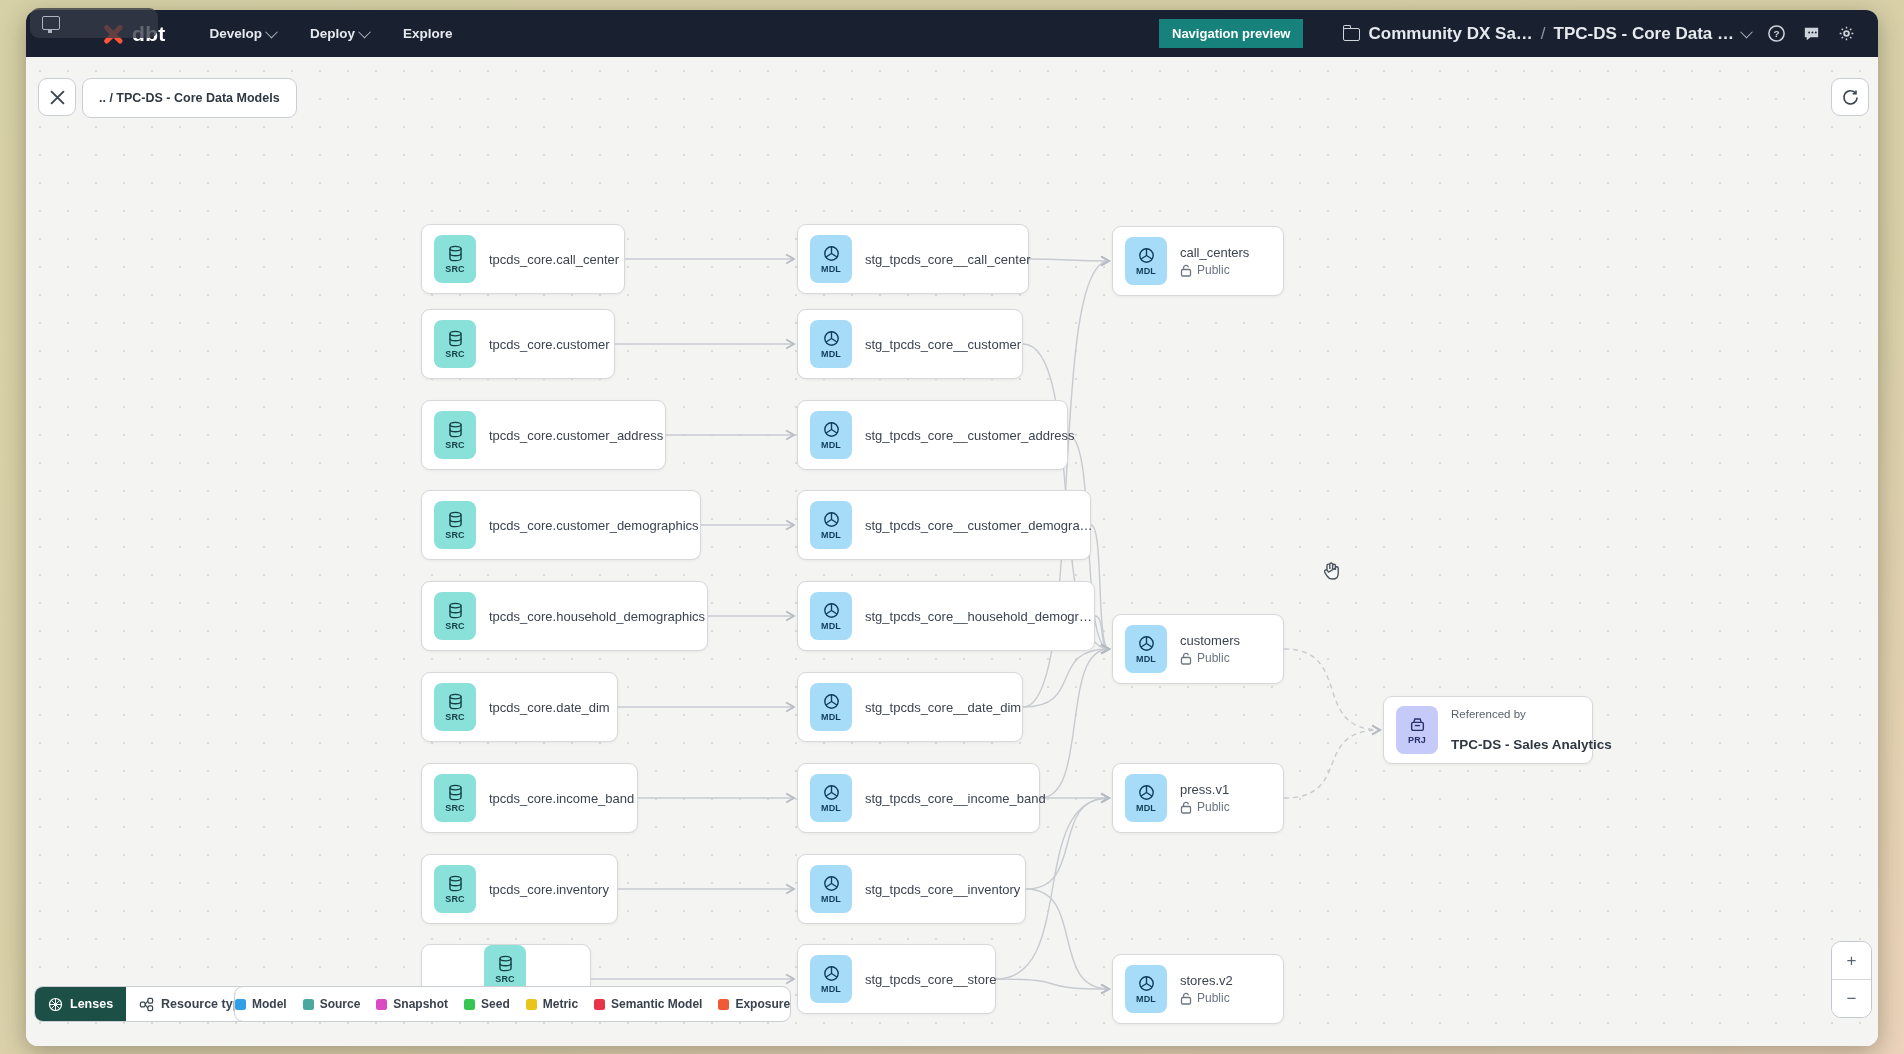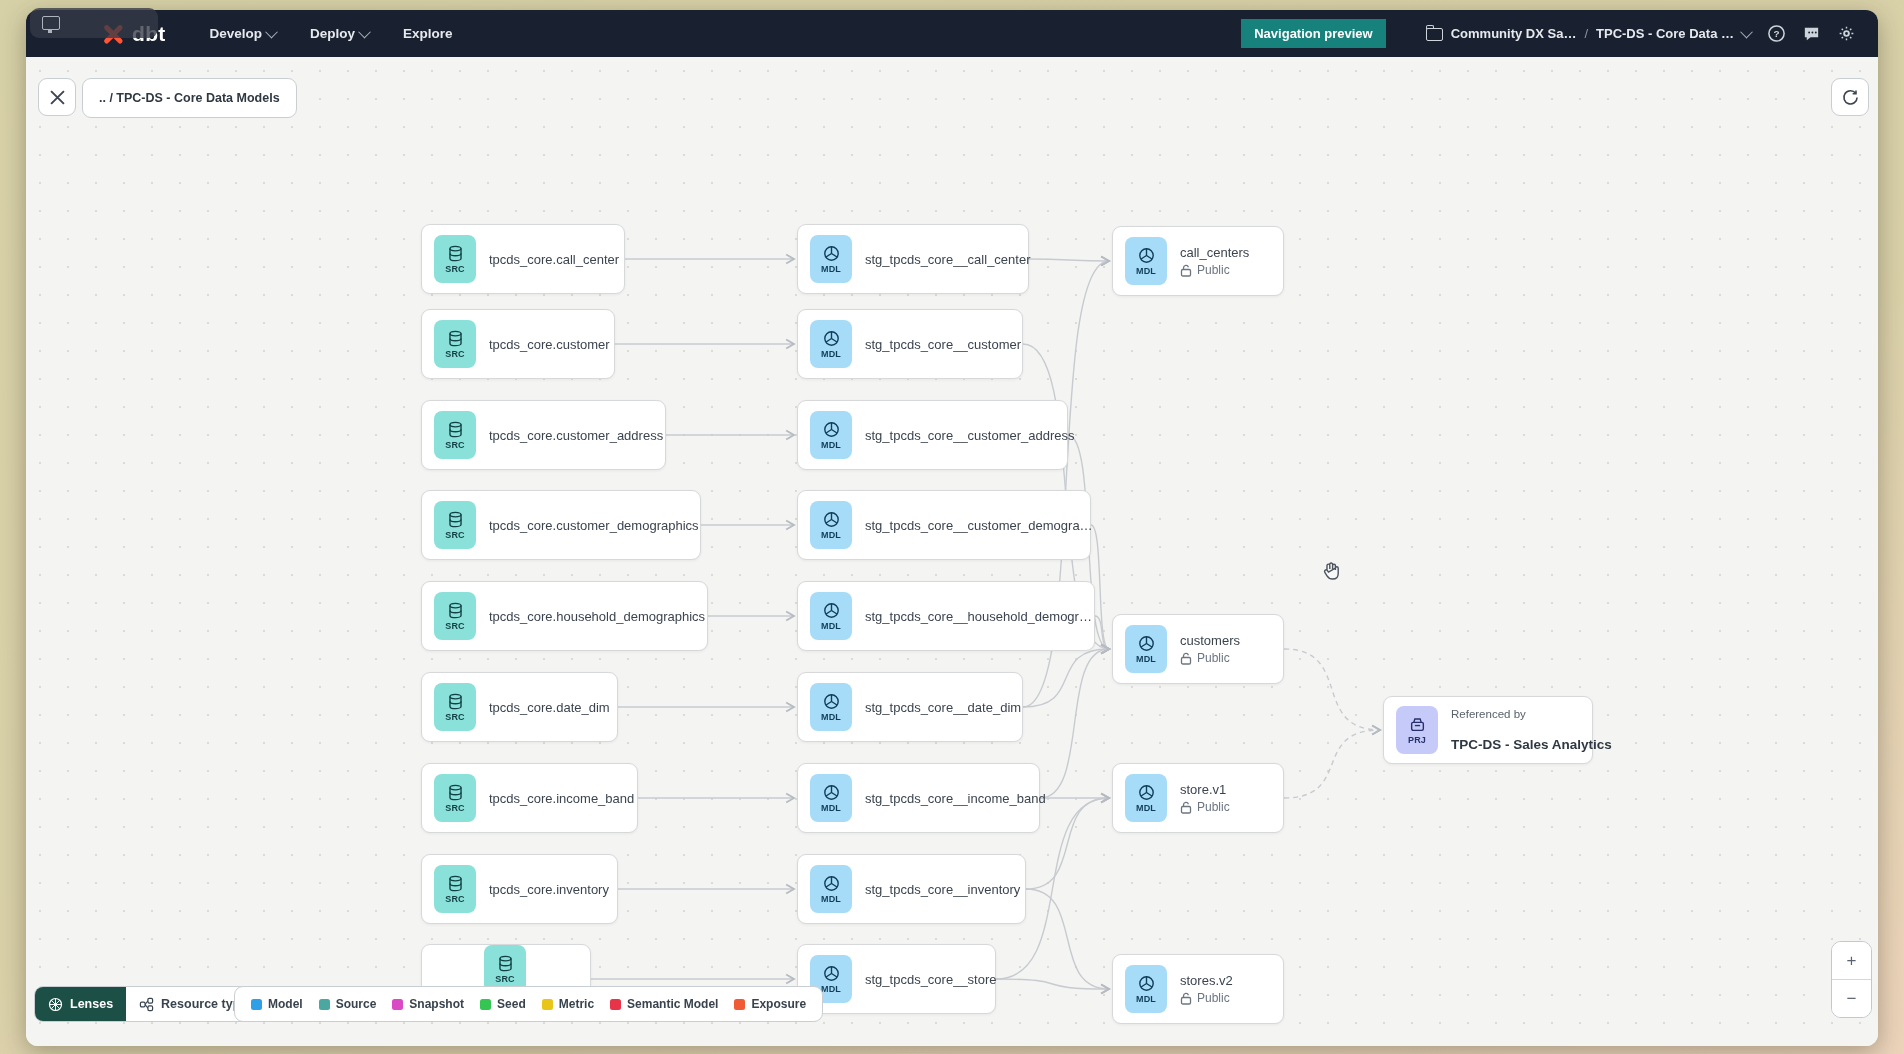--- a/index.html
+++ b/index.html
@@ -17,21 +17,21 @@
   .dbt-mark .bar.h{transform:rotate(90deg);}
   .dbt-mark{transform:rotate(45deg);}
   .dbt-text{font-size:21px;font-weight:bold;color:#fff;letter-spacing:.3px;}
   .nav-menus{display:flex;gap:34px;margin-left:44px;}
   .nav-item{font-size:13.5px;font-weight:bold;color:#e6e9ed;display:flex;align-items:center;gap:5px;cursor:pointer;}
   .chev{width:8px;height:8px;border-right:1.6px solid #aab2bd;border-bottom:1.6px solid #aab2bd;
     transform:rotate(45deg) translate(-1px,-1px);display:inline-block;}
   .nav-right{margin-left:auto;display:flex;align-items:center;gap:16px;margin-right:22px;}
   .nav-preview-btn{background:#17817c;color:#fff;font-size:13px;font-weight:bold;
     padding:7px 13px;border-radius:0;border:none;cursor:pointer;}
-  .breadcrumb{display:flex;align-items:center;gap:8px;font-size:13px;font-weight:bold;color:#e6e9ed;padding-left:24px;}
+  .breadcrumb{display:flex;align-items:center;gap:8px;font-size:17px;font-weight:bold;color:#e6e9ed;padding-left:24px;}
   .folder-icon{width:15px;height:11px;border:1.5px solid #cfd5db;border-radius:2px;position:relative;margin-top:2px;}
   .folder-icon:before{content:"";position:absolute;left:-1px;top:-4px;width:6px;height:3px;
     border:1.5px solid #cfd5db;border-bottom:none;border-radius:2px 2px 0 0;}
   .nav-icon{width:19px;height:19px;color:#cdd3da;}
   
   .overlay-pill{position:absolute;left:30px;top:8px;width:116px;height:30px;border-radius:9px;
     background:rgba(52,58,70,.78);z-index:60;display:flex;align-items:center;padding-left:12px;}
   .monitor-icon{width:16px;height:12px;border:1.5px solid #aeb4bd;border-radius:2px;position:relative;}
   .monitor-icon:after{content:"";position:absolute;left:5px;bottom:-4px;width:4px;height:3px;background:#aeb4bd;}
   
@@ -67,21 +67,21 @@
   .prj-ref{font-size:11.5px;color:#59626d;}
   .prj-name{font-size:13.5px;font-weight:bold;color:#2f3842;margin-top:17px;white-space:nowrap;}
   svg.edges{position:absolute;left:0;top:0;pointer-events:none;}
   
   .lens-group{position:absolute;left:8px;bottom:24px;height:34px;display:flex;
     border:1px solid #c9ced3;border-radius:9px;overflow:hidden;background:#fff;}
   .lens-seg{display:flex;align-items:center;gap:7px;padding:0 13px;font-size:12.5px;font-weight:bold;}
   .lens-seg.dark{background:#1c4f46;color:#fff;}
   .lens-seg.light{color:#39434e;cursor:pointer;}
   .legend-box{position:absolute;left:208px;bottom:24px;height:34px;background:#fff;
-    border:1px solid #c9ced3;border-radius:9px;display:flex;align-items:center;gap:16px;padding:0 16px;text-align:center;}
+    border:1px solid #c9ced3;border-radius:9px;display:flex;align-items:center;gap:16px;padding:0 0;text-align:center;}
   .legend-item{display:flex;align-items:center;gap:6px;font-size:12px;font-weight:bold;color:#39434e;}
   .legend-swatch{width:11px;height:11px;border-radius:2.5px;}
   
   .zoomer{position:absolute;right:6px;bottom:28px;width:39px;background:#fff;border:1px solid #c2c8cd;
     border-radius:10px;overflow:hidden;display:flex;flex-direction:column;}
   .zoomer button{height:37px;background:#fff;border:none;font-size:17px;color:#5a6470;cursor:pointer;
     font-family:"Liberation Sans",sans-serif;}
   .zoomer .divider{height:1px;background:#d4d8dc;}
   .cursor-hand{position:absolute;z-index:50;color:#4a525c;}
 </style>
@@ -421,21 +421,21 @@
         </div>
         <div class="node" style="left: 1086px; top: 706px; width: 172px; height: 70px;">
           <div class="badge MDL">
             <svg width="17" height="17" viewBox="0 0 16 16">
               <circle cx="8" cy="8" r="6.3" fill="none" stroke="currentColor" stroke-width="1.3"></circle>
               <path d="M8 1.7 L8 8 M8 8 L2.5 11.5 M8 8 L13.5 11.5" stroke="currentColor" stroke-width="1.3" fill="none"></path>
             </svg>
             <span class="btxt">MDL</span>
           </div>
           <div class="two-line">
-            <span class="node-label">store.v1</span>
+            <span class="node-label">press.v1</span>
             <span class="node-sub">
               <svg width="12" height="13" viewBox="0 0 12 13">
                 <rect x="1.5" y="5.5" width="9" height="6.5" rx="1.3" fill="none" stroke="#6b7580" stroke-width="1.3"></rect>
                 <path d="M3.5 5.5 V3.8 A2.5 2.5 0 0 1 8.4 3.2" fill="none" stroke="#6b7580" stroke-width="1.3"></path>
               </svg>
               <span>Public</span>
             </span>
           </div>
         </div>
         <div class="node" style="left: 1086px; top: 897px; width: 172px; height: 70px;">

